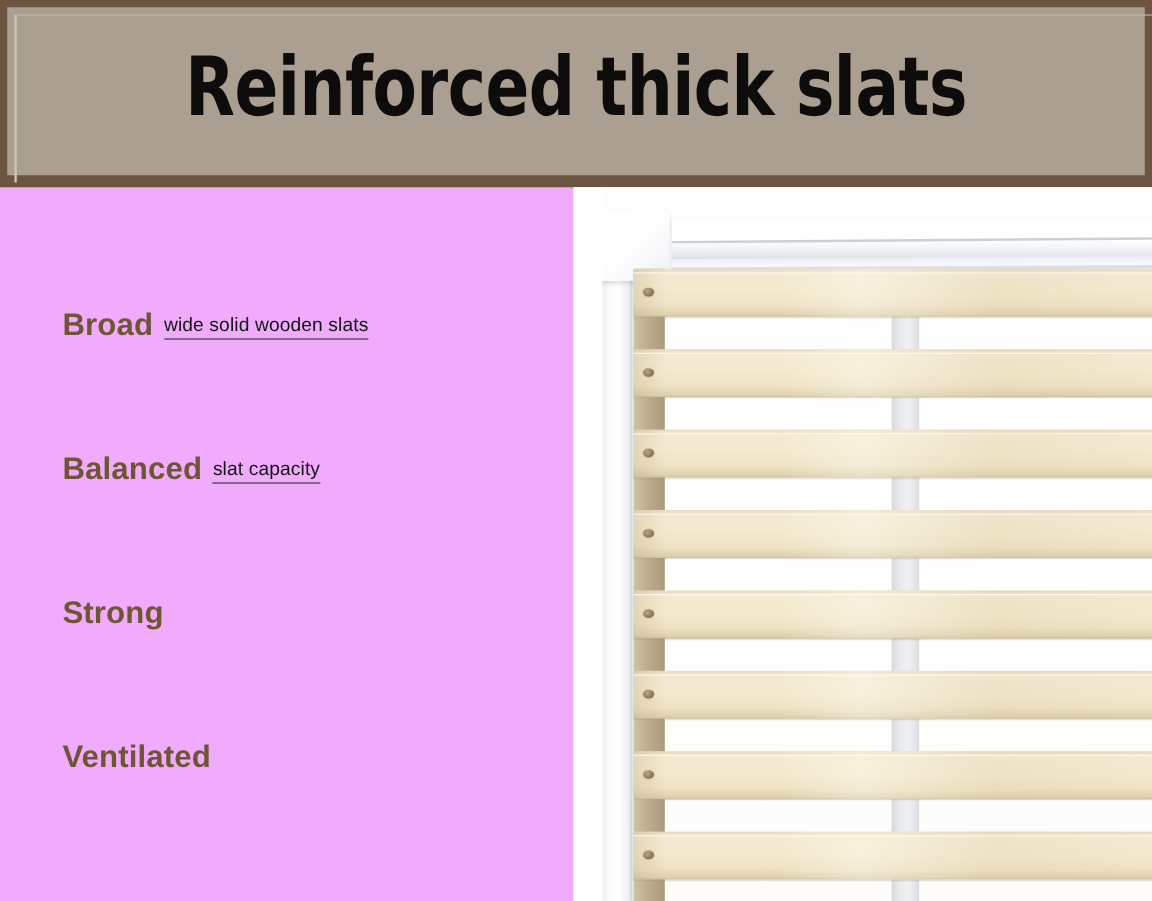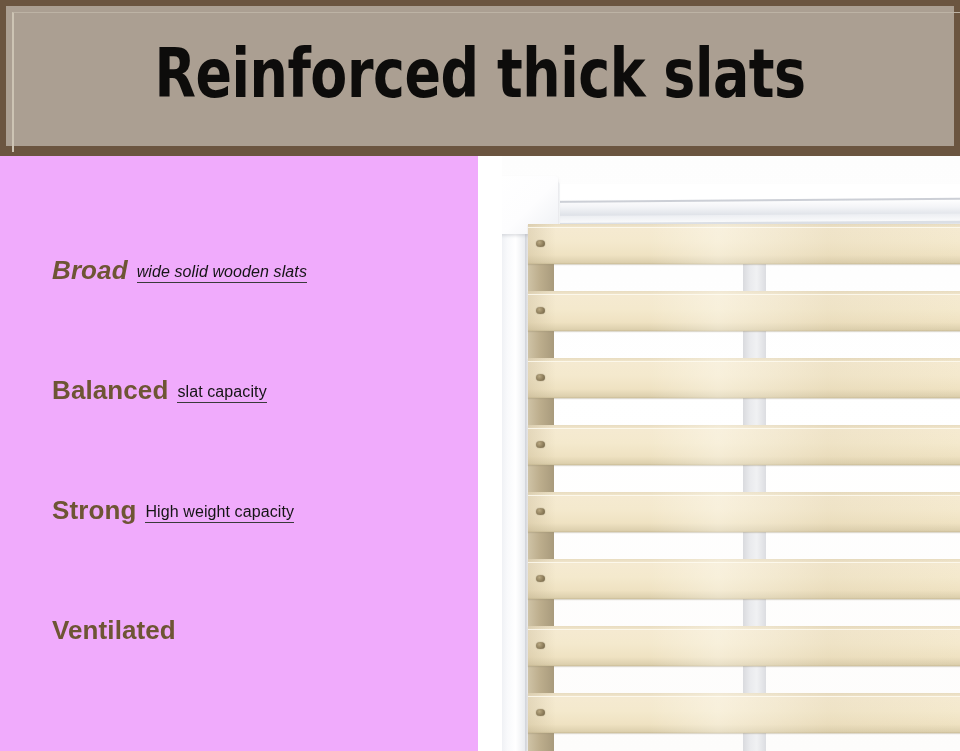--- a/index.html
+++ b/index.html
@@ -76,21 +76,21 @@
     width: 500px;
     height: 595px;
   }
   .feature-row {
     position: absolute;
     left: 52px;
     display: flex;
     align-items: baseline;
     white-space: nowrap;
   }
-  .feature-row.r0 { top: 100px; font-style: italic; }
+  .feature-row.r0 { top: 100px; }
   .feature-row.r1 { top: 220px; }
   .feature-row.r2 { top: 340px; }
   .feature-row.r3 { top: 460px; }
 
   .feature-term {
     color: #6e5534;
     font-weight: bold;
     font-size: 26px;
     line-height: 1.1;
     letter-spacing: 0.1px;
@@ -298,21 +298,20 @@
       <span class="feature-desc">wide solid wooden slats</span>
     </div>
 
     <div class="feature-row r1">
       <span class="feature-term">Balanced</span>
       <span class="feature-desc">slat capacity</span>
     </div>
 
     <div class="feature-row r2">
       <span class="feature-term">Strong</span>
-      <span class="feature-desc">High weight capacity</span>
     </div>
 
     <div class="feature-row r3">
       <span class="feature-term">Ventilated</span>
     </div>
 
   </div>
 
   <div class="photo">
     <div class="photo-bg"></div>

